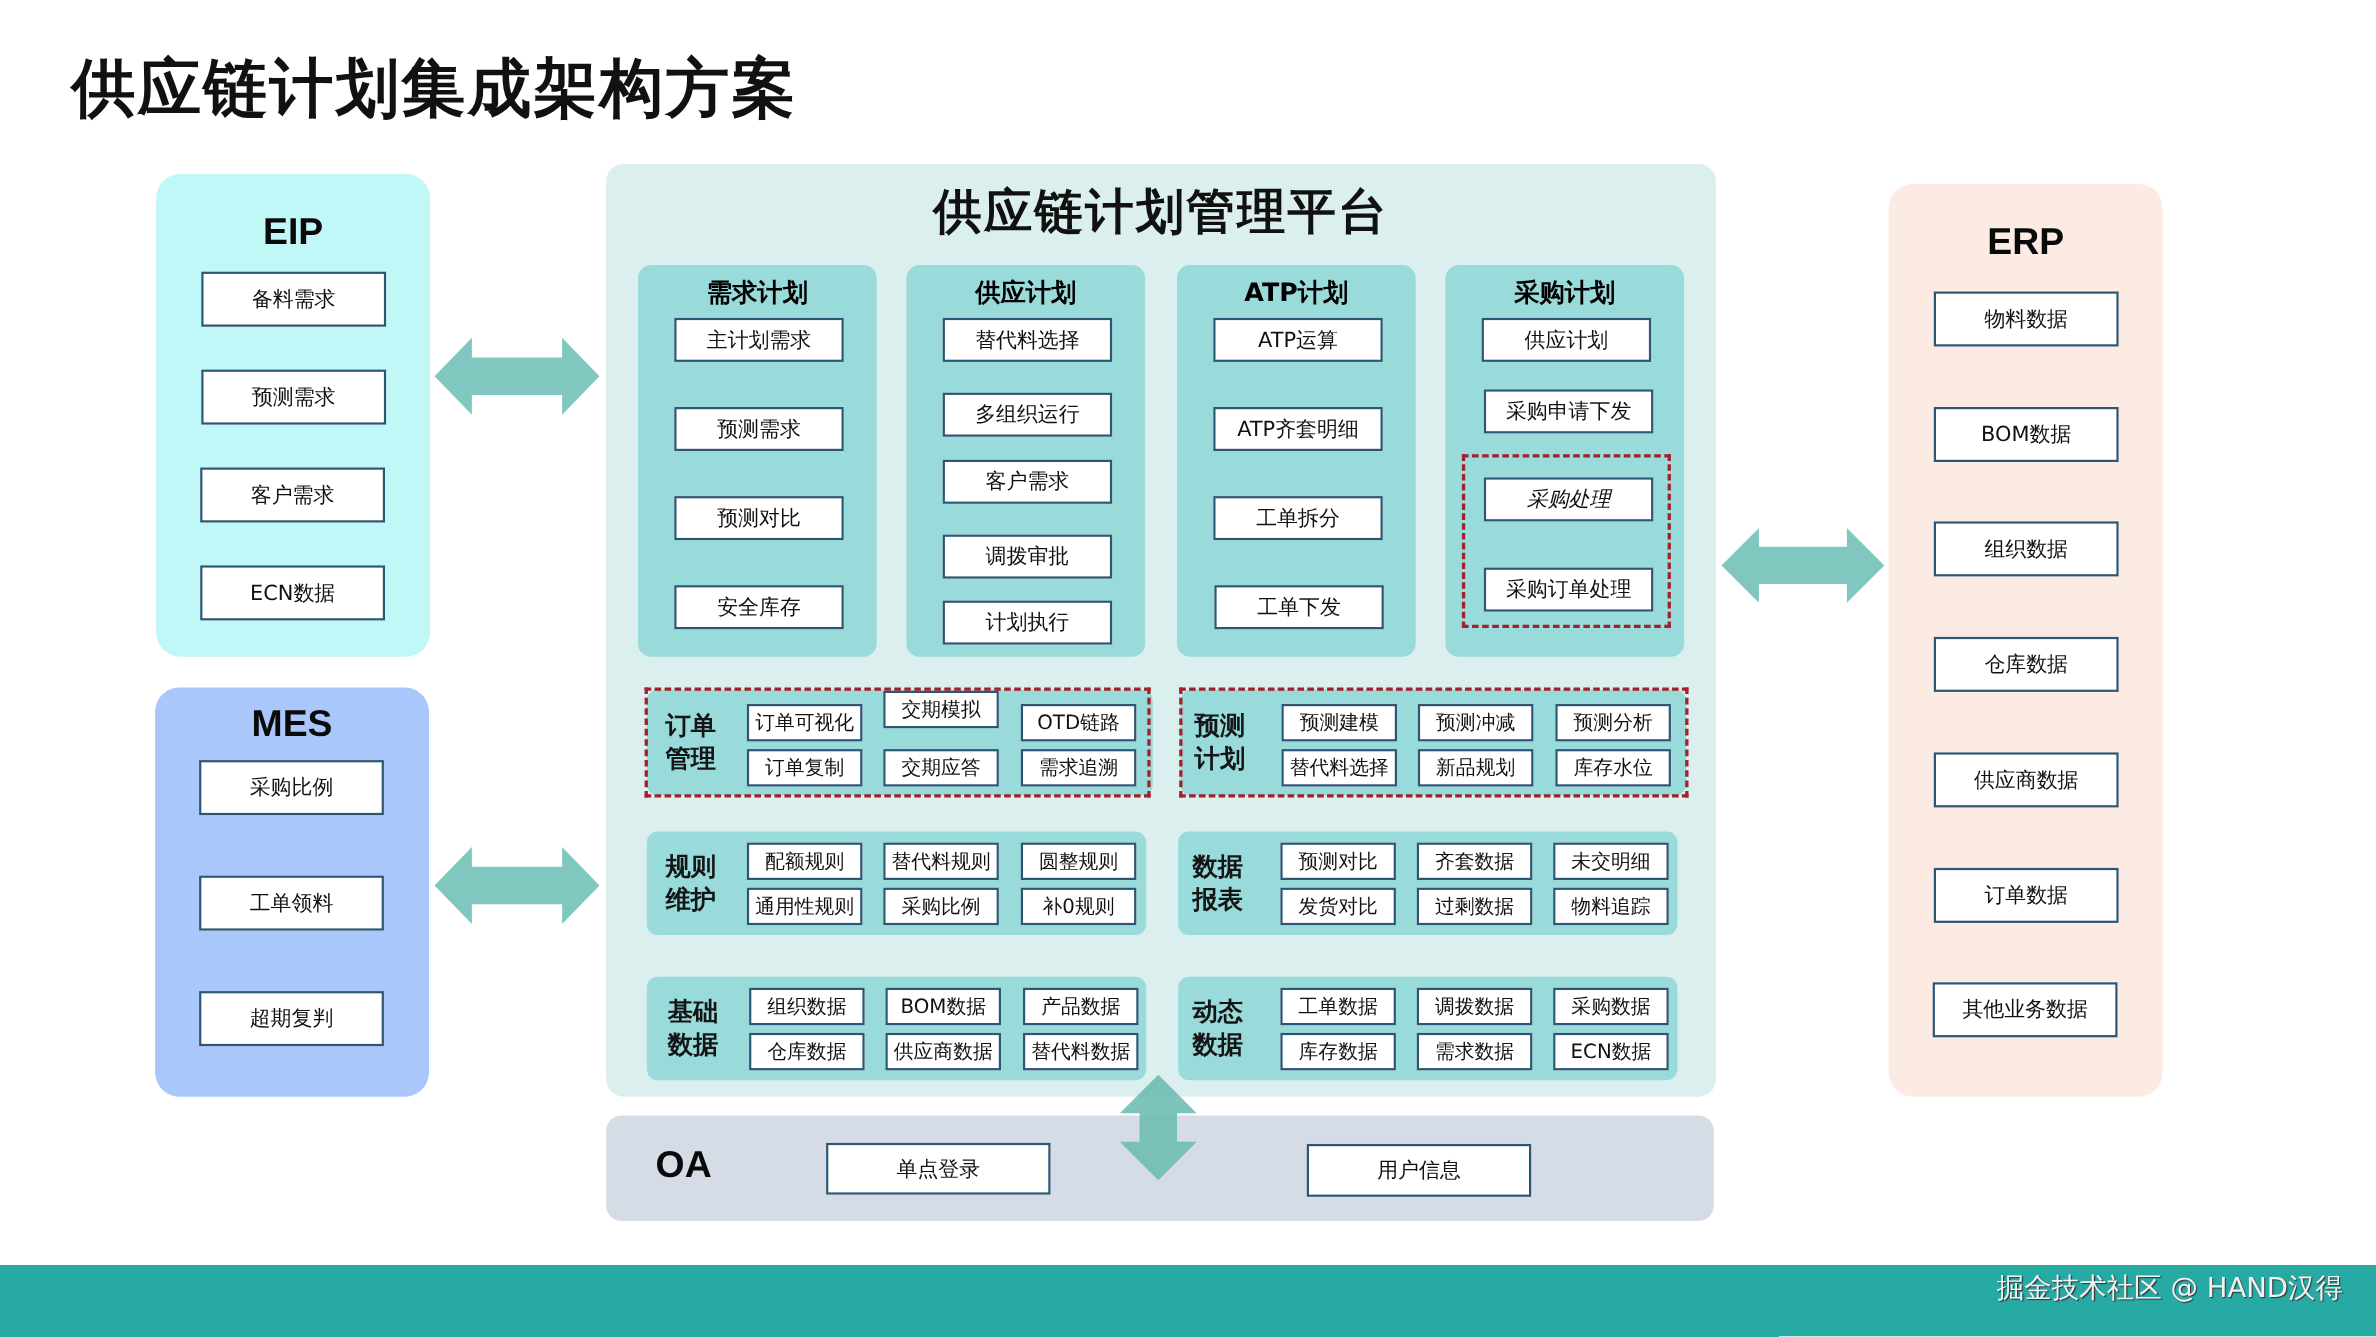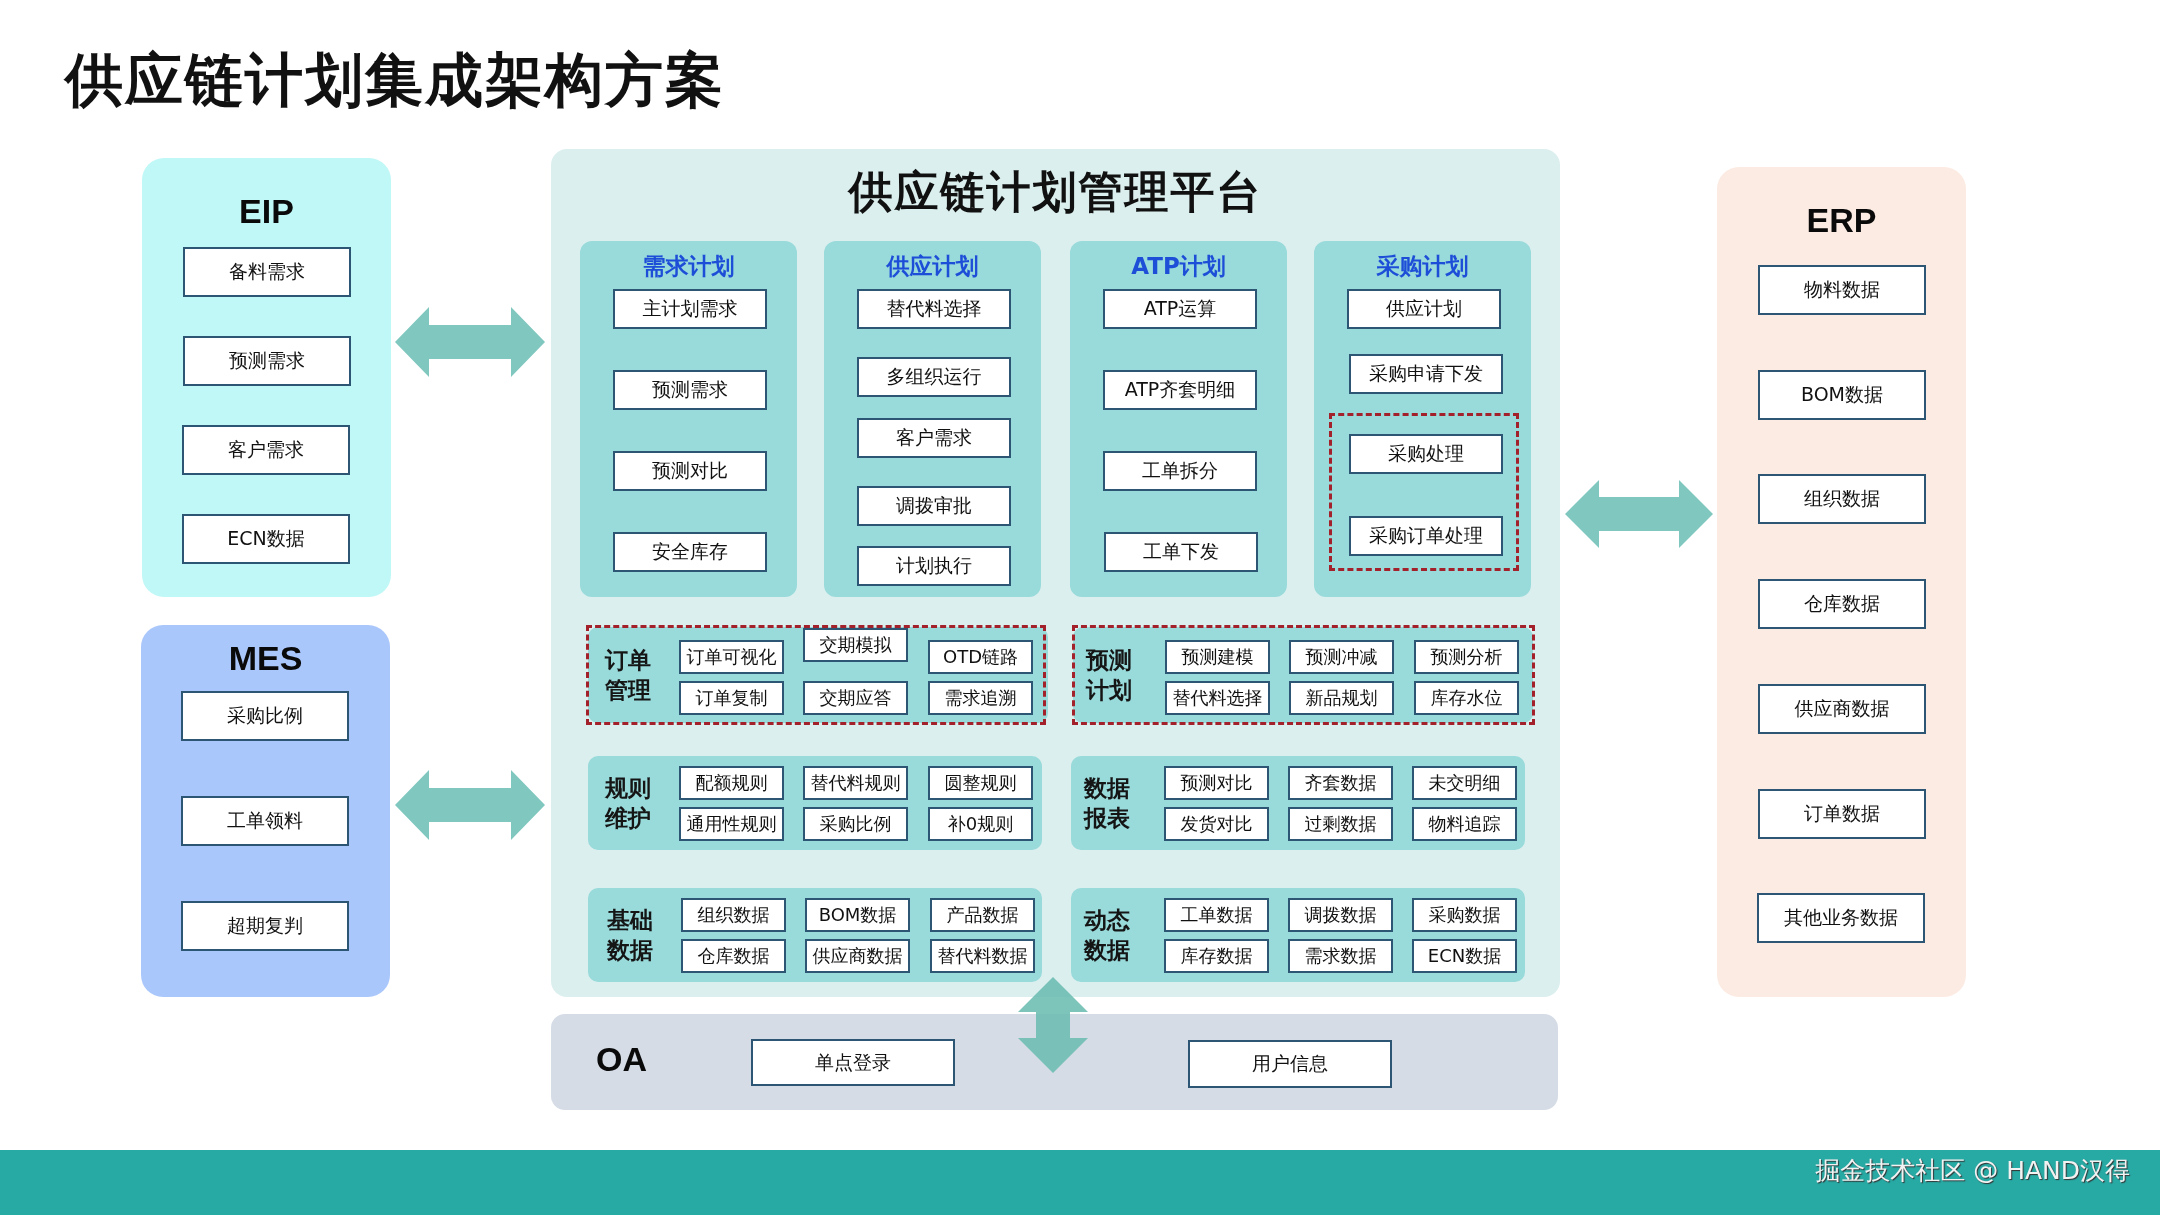--- a/index.html
+++ b/index.html
@@ -5,21 +5,21 @@
   * { box-sizing: border-box; margin: 0; padding: 0; }
   html, body { width: 2160px; height: 1215px; overflow: hidden; background: #ffffff; }
   body { position: relative; font-family: "DejaVu Sans", "Liberation Sans", sans-serif; color: #111; }
   .abs { position: absolute; }
   .title { left: 65px; top: 40px; font-size: 58px; font-weight: bold; letter-spacing: 2px; color: #111; line-height: 80px; }
   .panel { position: absolute; border-radius: 22px; }
   .ext-title { position: absolute; left: 0; right: 0; text-align: center; font-weight: bold; font-size: 34px; color: #0a0a0a; font-family: "Liberation Sans", "DejaVu Sans", sans-serif; }
   .box { position: absolute; background: #ffffff; border: 2px solid #2d5574; display: flex; align-items: center; justify-content: center; font-size: 19px; color: #111; white-space: nowrap; }
   .ext-box { width: 168px; height: 50px; }
   .sub { position: absolute; background: #99dadb; border-radius: 12px; }
-  .sub-title { position: absolute; left: 0; right: 0; top: 10px; text-align: center; font-weight: bold; font-size: 23px; color: #1d4ed8; }
+  .sub-title { position: absolute; left: 0; right: 0; top: 10px; text-align: center; font-weight: bold; font-size: 23px; color: #000000; }
   .col-box { left: 33px; width: 154px; height: 40px; font-size: 19px; }
   .row-panel { position: absolute; background: #99dadb; border-radius: 10px; }
   .row-label { position: absolute; font-weight: bold; font-size: 23px; line-height: 30px; color: #151515; text-align: center; width: 60px; }
   .cell { width: 105px; height: 34px; font-size: 18px; }
   .dashed { position: absolute; border: 3px dashed #a3212b; pointer-events: none; }
   .footer { left: 0; top: 1150px; width: 2160px; height: 65px; background: #27a9a4; }
   .watermark { position: absolute; right: 30px; top: 1154px; font-size: 25px; color: #f2f2f2; text-shadow: 1px 1px 1px #333; }
   svg.arrow { position: absolute; overflow: visible; }
 </style>
 </head>
@@ -79,21 +79,21 @@
     <div class="box col-box" style="top:129px;">ATP齐套明细</div>
     <div class="box col-box" style="top:210px;">工单拆分</div>
     <div class="box col-box" style="top:291px; left:34px;">工单下发</div>
   </div>
 
   <div class="sub" style="left:763px; top:92px; width:217px; height:356px;">
     <div class="sub-title">采购计划</div>
     <div class="box col-box" style="top:48px;">供应计划</div>
     <div class="box col-box" style="top:113px; left:35px;">采购申请下发</div>
     <div class="dashed" style="left:15px; top:172px; width:190px; height:158px;"></div>
-    <div class="box col-box" style="top:193px; left:35px;">采购处理</div>
+    <div class="box col-box" style="top:193px; left:35px;font-style:italic;">采购处理</div>
     <div class="box col-box" style="top:275px; left:35px;">采购订单处理</div>
   </div>
 
   <div class="row-panel" style="left:37px; top:478px; width:460px; height:96px;">
     <div class="row-label" style="left:10px; top:18px;">
       <div>订单</div>
       <div>管理</div>
     </div>
     <div class="box cell" style="left:91px; top:13px;">订单可视化</div>
     <div class="box cell" style="left:215px; top:1px;">交期模拟</div>

